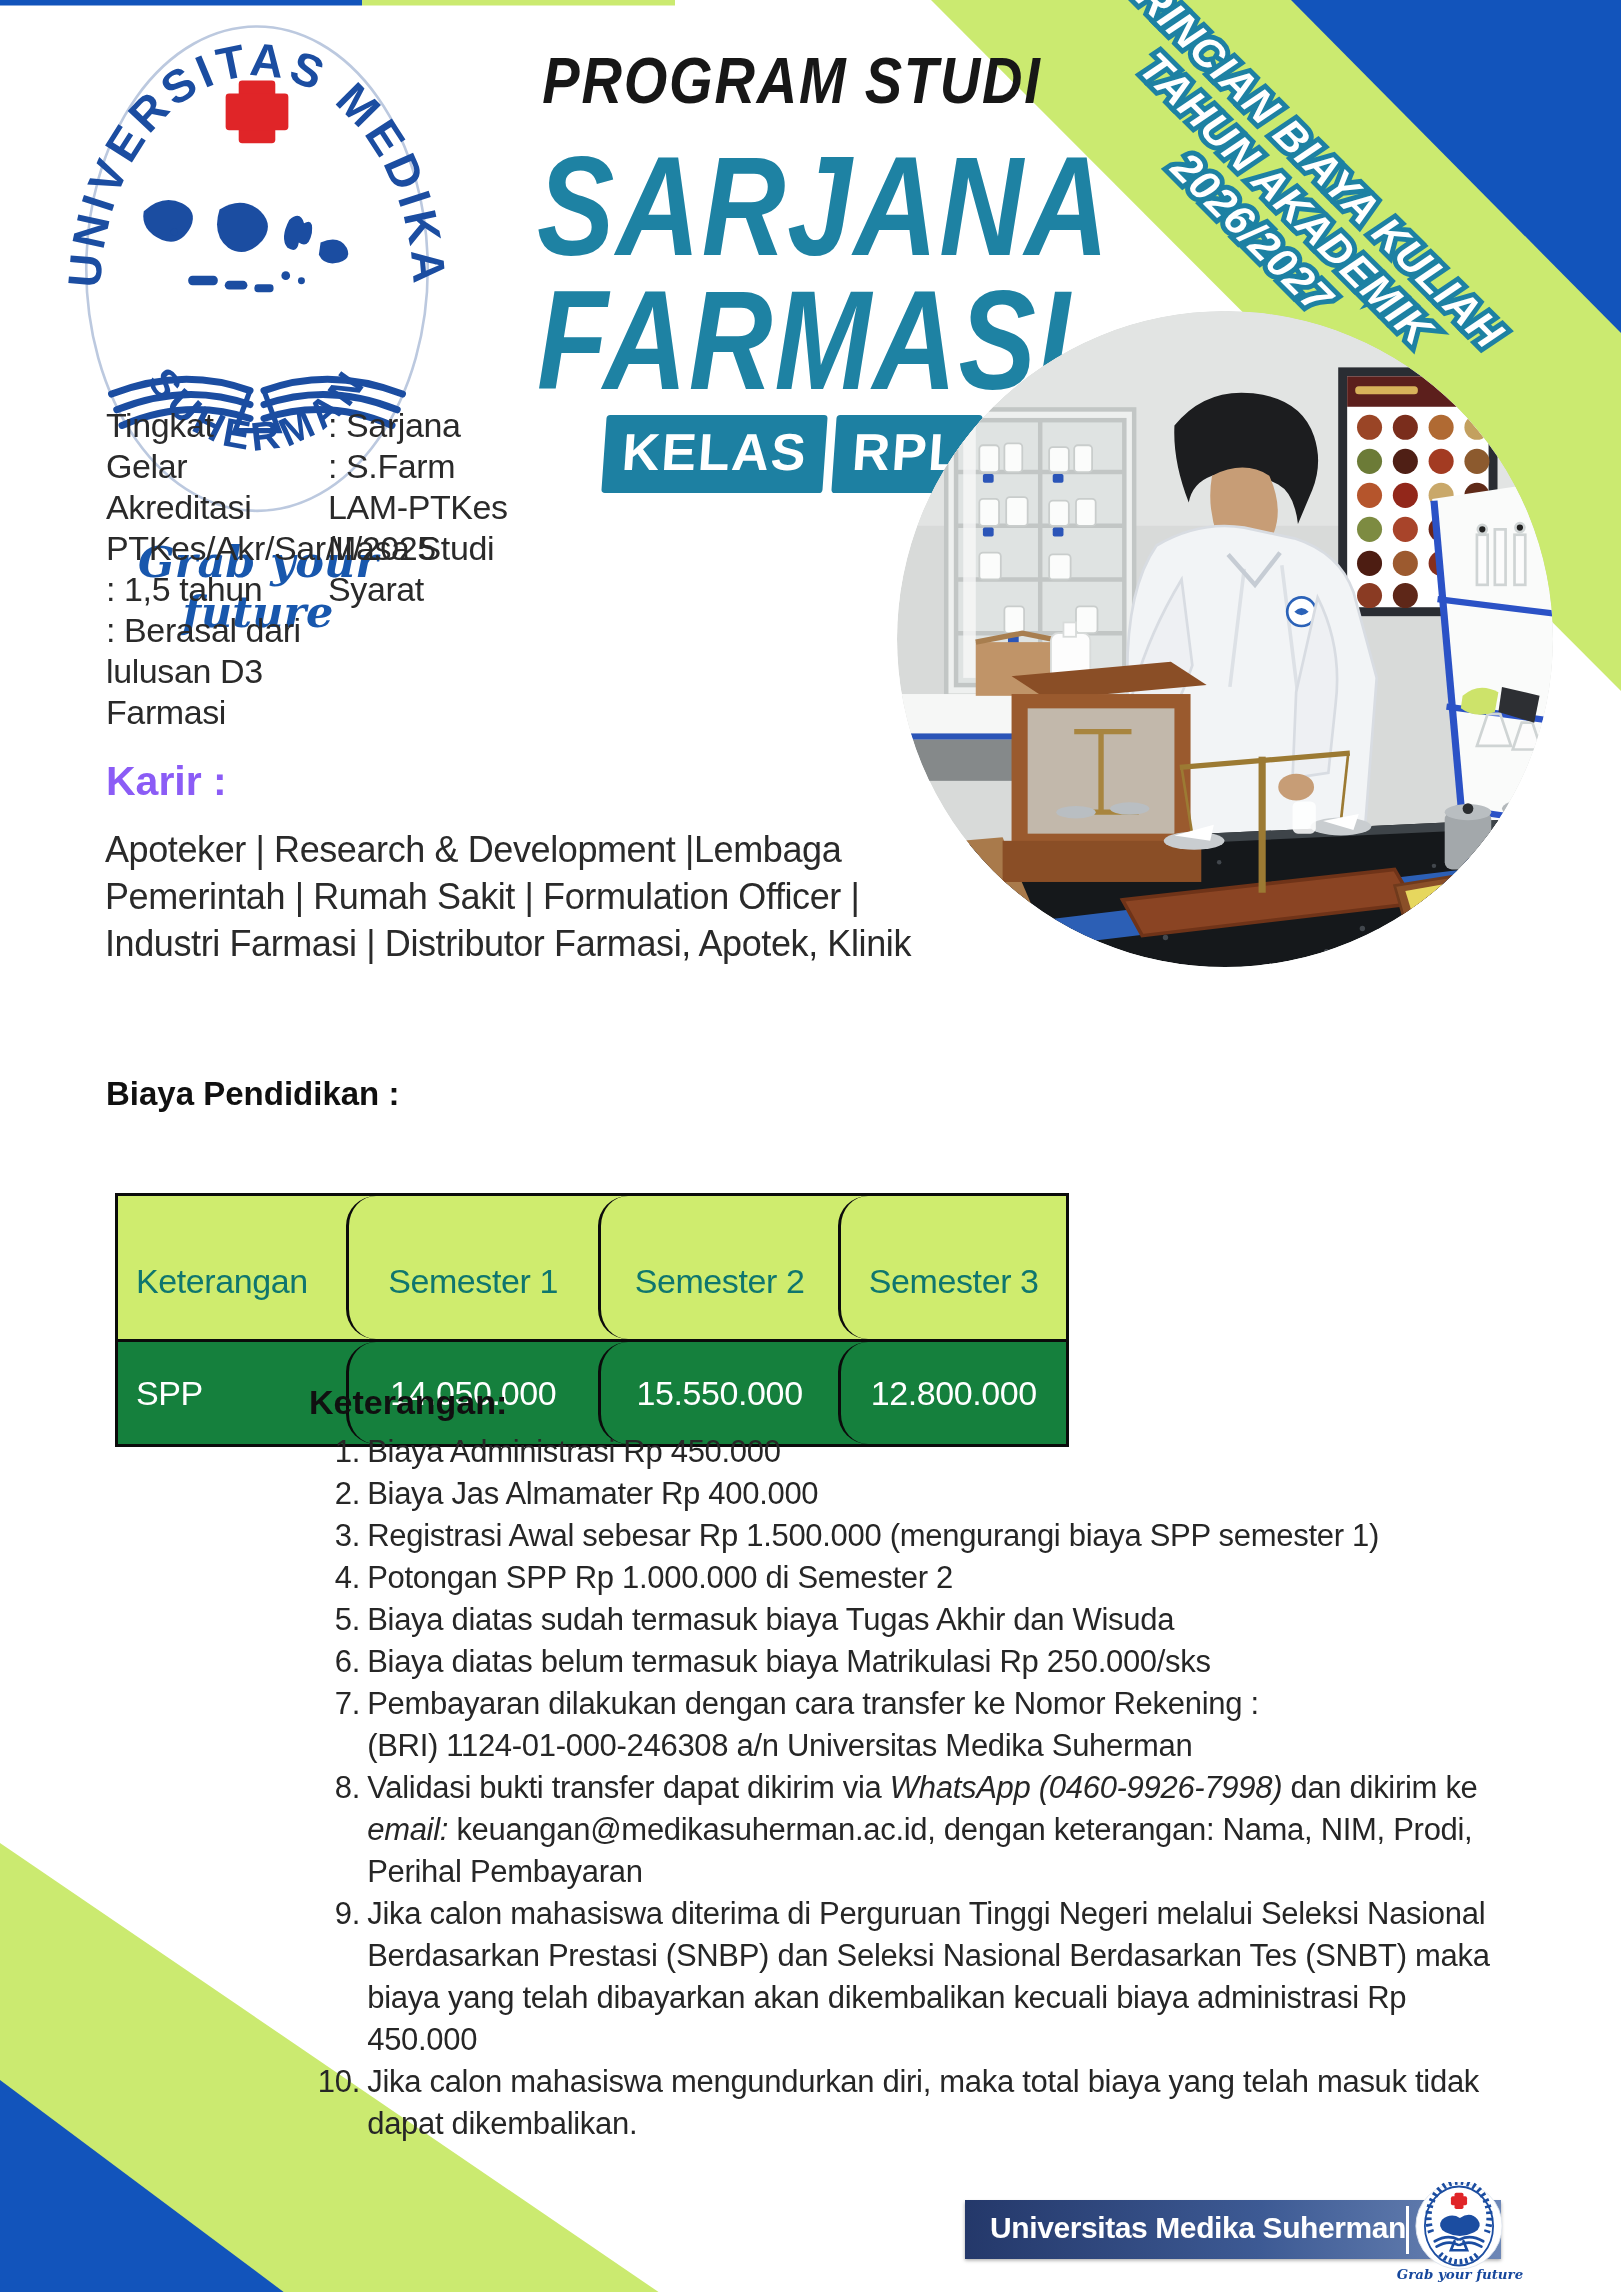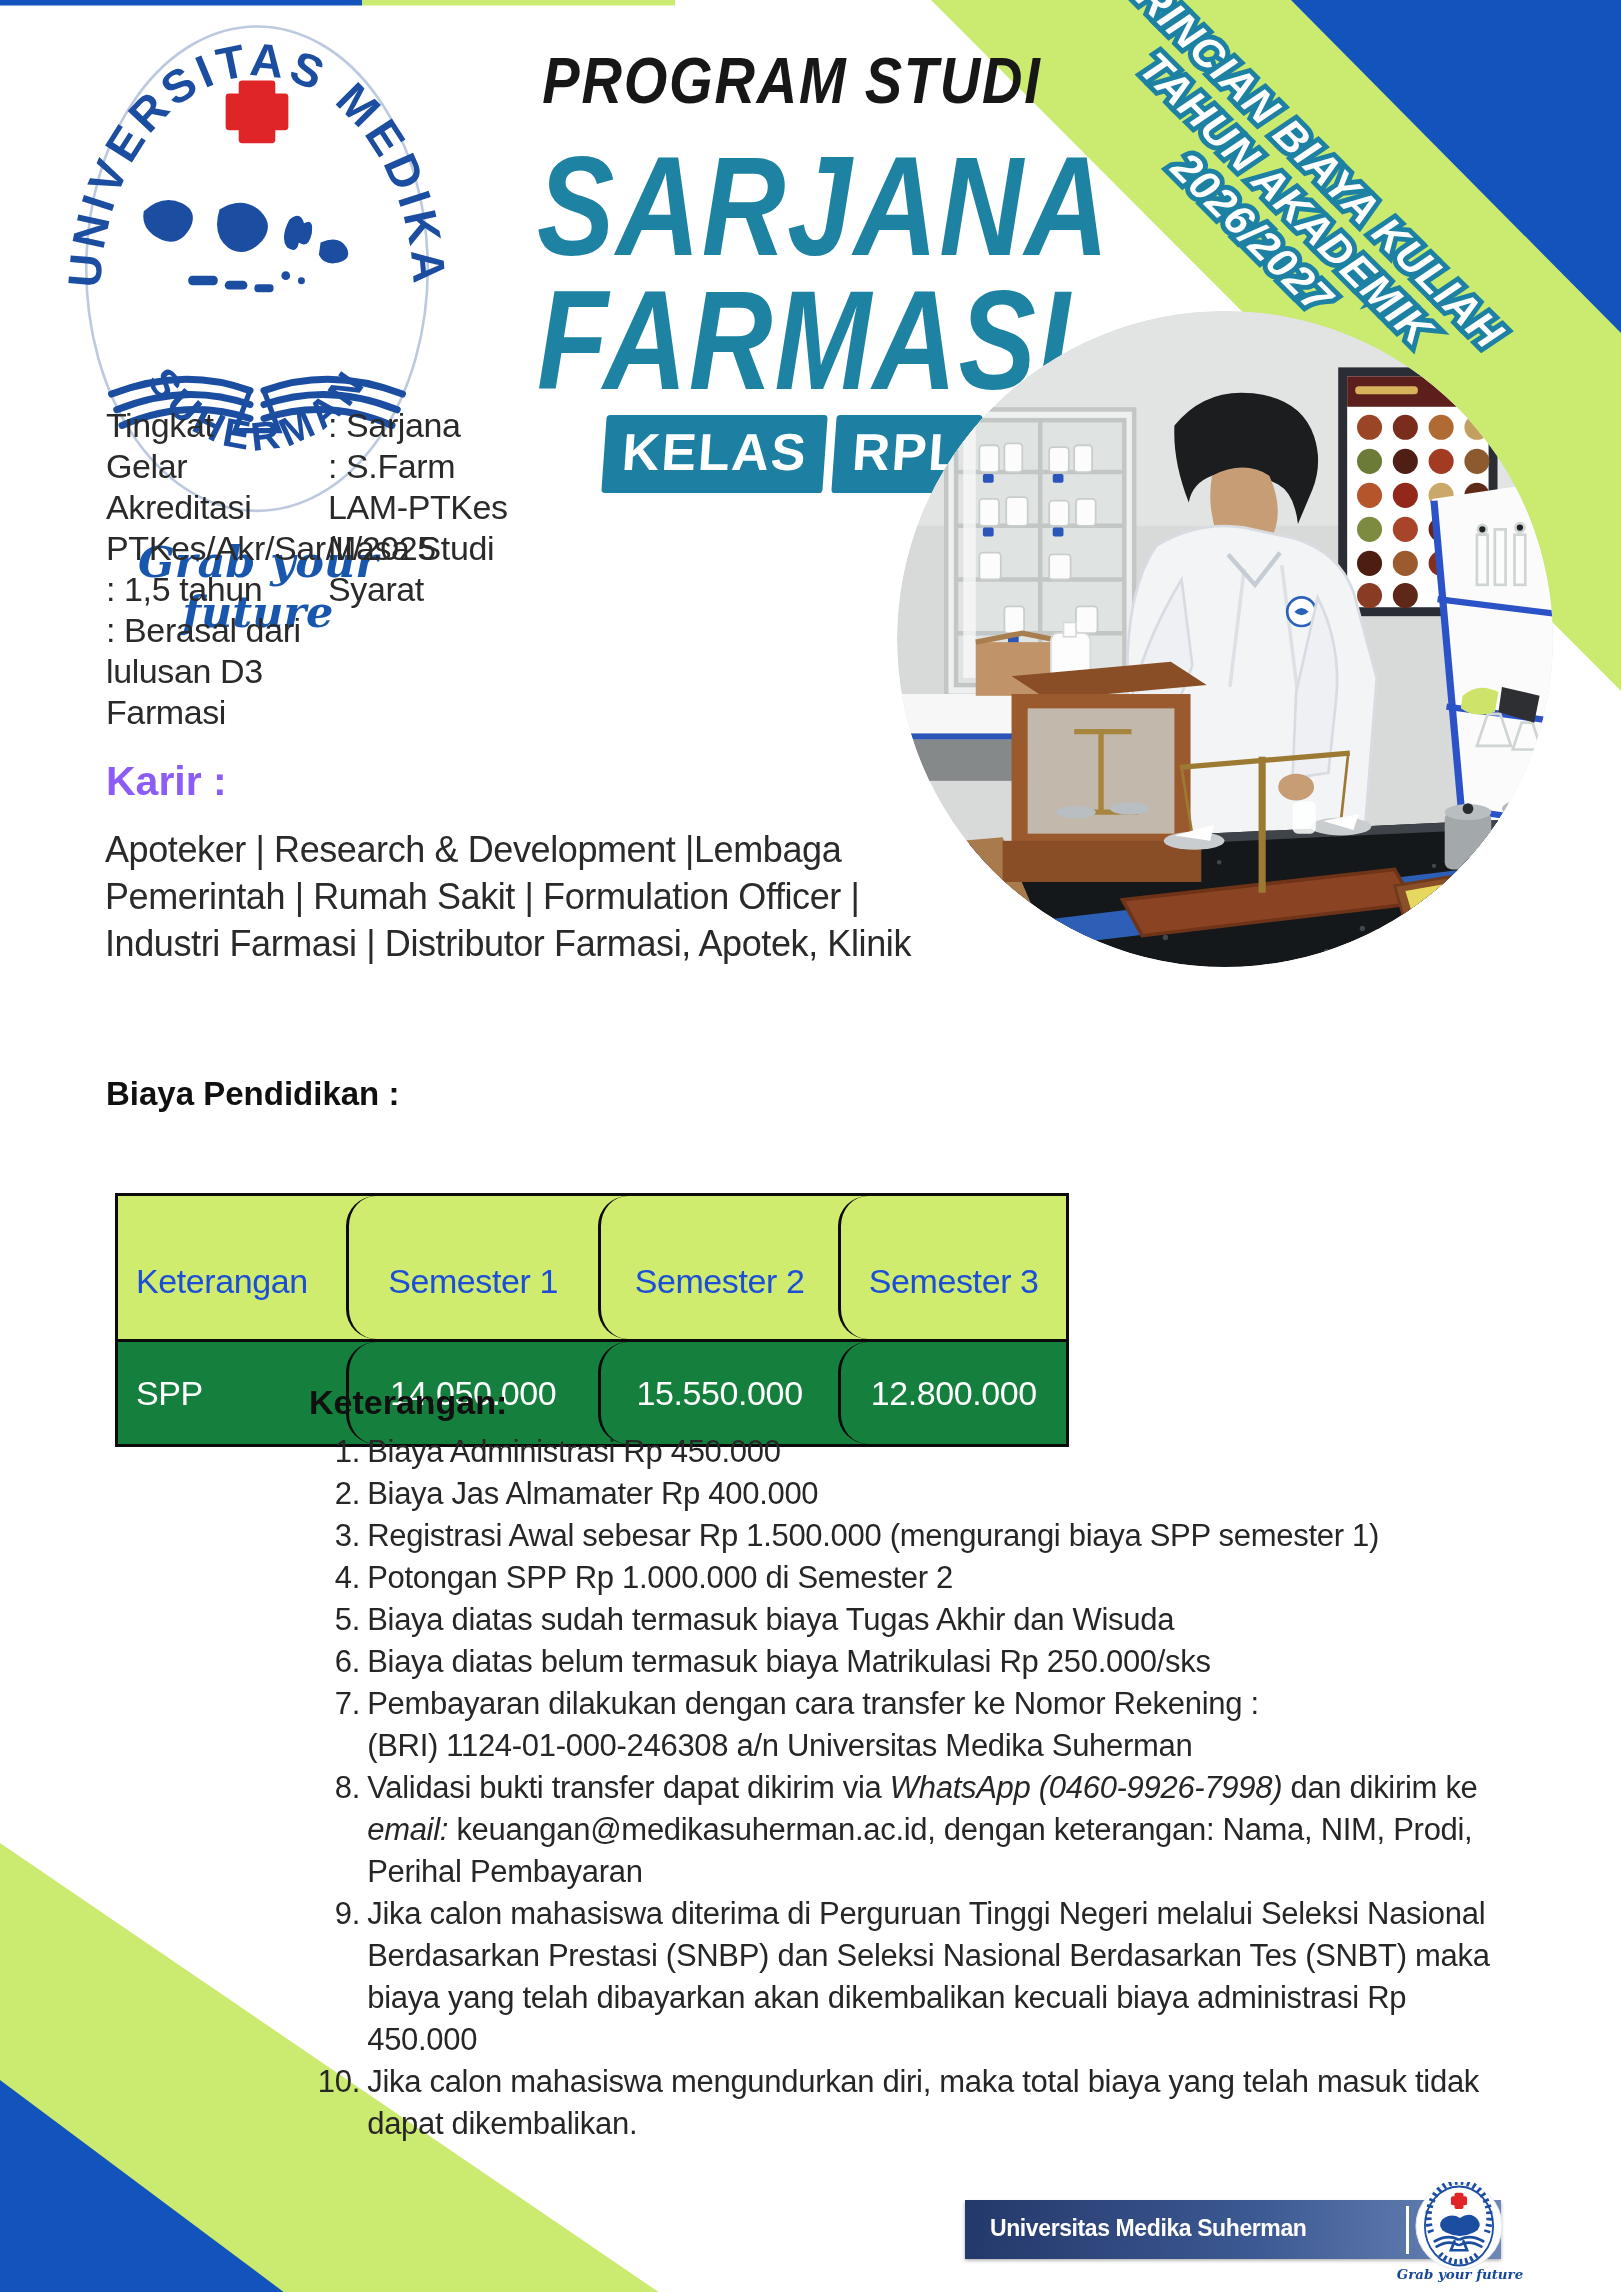--- a/index.html
+++ b/index.html
@@ -35,39 +35,39 @@
   .info{left:106px;top:405px;display:grid;grid-template-columns:222px 663px;
         font-size:34px;line-height:41px;letter-spacing:-0.4px;color:#2a2a2a;z-index:2;}
   
   .career-h{left:106px;top:758px;font-size:41px;font-weight:800;color:#8b5cf6;z-index:2;}
   .career-body{left:105px;top:826px;width:1003px;font-size:36px;line-height:47px;
                letter-spacing:-0.4px;color:#2a2a2a;z-index:2;}
   
   .fees-h{left:106px;top:1075px;font-size:33px;font-weight:800;color:#101010;z-index:2;}
   .fee-table{left:115px;top:1193px;width:948px;border:3.6px solid #0b0b0b;z-index:2;}
   .fee-row{display:grid;grid-template-columns:24% 26.6% 25.4% 24%;}
-  .fee-row.head{height:143px;background:#cfec6e;color:#1d4ed8;}
+  .fee-row.head{height:143px;background:#cfec6e;color:#0f766e;}
   .fee-row.data{height:102px;background:#15803d;color:#ffffff;border-top:3.6px solid #0b0b0b;}
   .cell{display:flex;align-items:center;font-size:34px;letter-spacing:-0.4px;
         border-left:3.6px solid #0b0b0b;padding-left:18px;}
   .fee-row .cell:first-child{border-left:none;}
   .cell.center{justify-content:center;padding-left:0;border-radius:30px;}
   .fee-row.head .cell{padding-top:27px;}
   
   .notes-h{left:309px;top:1383px;font-size:34px;font-weight:800;color:#101010;z-index:2;}
   .notes{left:303px;top:1431px;width:1211px;z-index:2;}
   .note{display:flex;font-size:31px;line-height:42px;letter-spacing:-0.3px;color:#262626;}
   .note .num{flex:0 0 57px;text-align:right;padding-right:7.2px;}
   .note .txt{flex:1;}
   
   .footer-bar{left:965px;top:2200px;width:536px;height:59px;z-index:2;
               background:linear-gradient(93deg,#24386a 0%,#3d5a94 55%,#6d87b6 100%);
               box-shadow:0 1.8px 3.6px rgba(0,0,0,.35);}
   .footer-text{position:absolute;left:25px;top:0;height:56px;display:flex;align-items:center;
-               color:#fff;font-size:23px;font-weight:700;letter-spacing:-0.4px;}
+               color:#fff;font-size:30px;font-weight:700;letter-spacing:-0.4px;}
   .footer-sep{left:1406px;top:2206px;width:2.7px;height:48px;background:#fff;z-index:3;}
   .footer-logo{left:1415px;top:2182px;z-index:3;}
   .footer-tagline{left:1393px;top:2266px;width:134px;text-align:center;z-index:3;
                   font-family:"DejaVu Serif",serif;font-style:italic;font-weight:700;
                   font-size:13.4px;color:#16479c;}
   
   .main-logo{left:61px;top:14.3px;z-index:2;}
   .logo-tagline{left:79px;top:537px;width:358px;text-align:center;z-index:2;
                 font-family:"DejaVu Serif",serif;font-style:italic;font-weight:700;
                 font-size:43px;color:#1857ad;}

